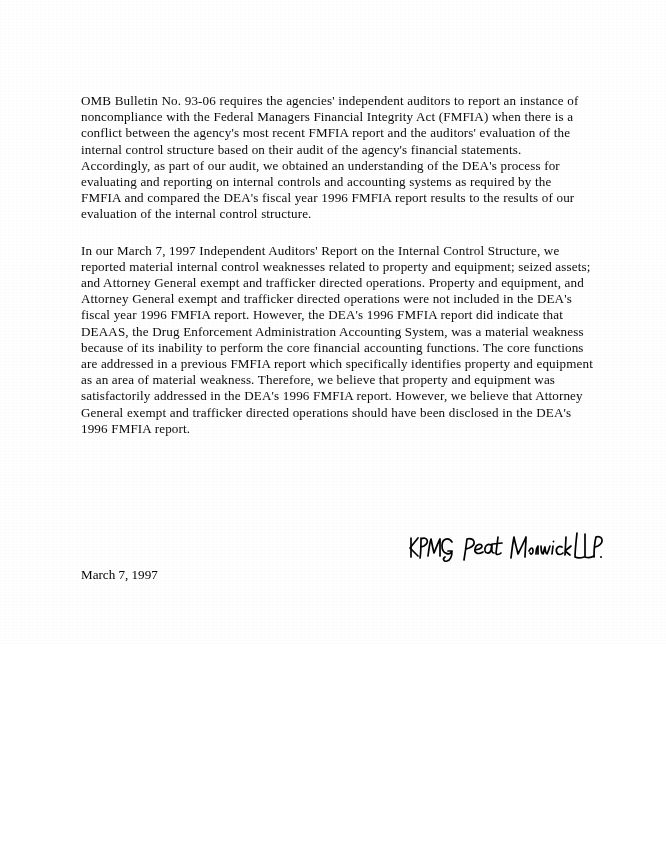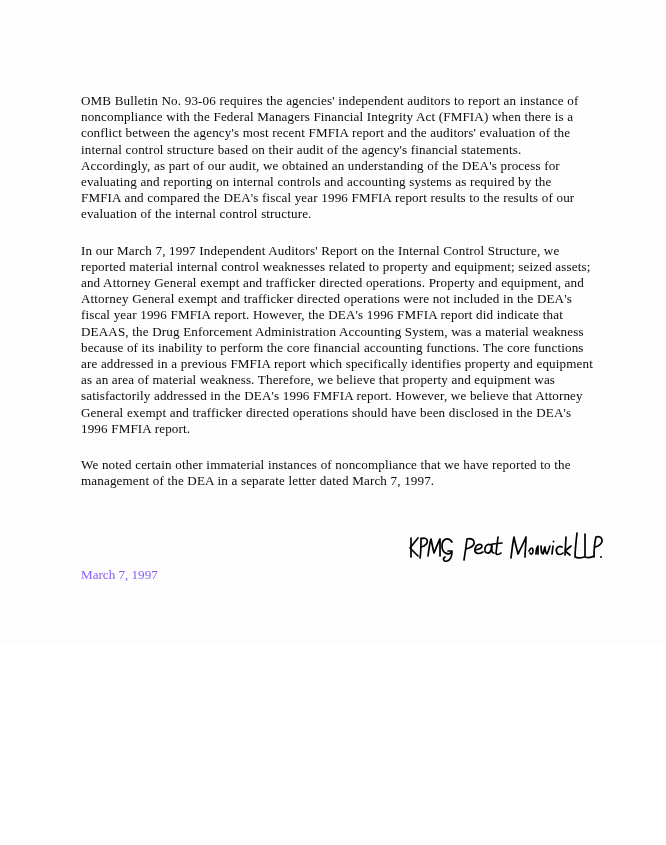--- a/index.html
+++ b/index.html
@@ -51,21 +51,21 @@
     display: block;
     width: 200px;
     height: 48px;
   }
   .date-line {
     position: absolute;
     left: 81px;
     top: 567px;
     font-size: 13.1px;
     line-height: 16.2px;
-    color: #8b5cf6;
+    color: #000000;
   }
   
   .grain {
     position: absolute;
     inset: 0;
     pointer-events: none;
     opacity: 0.035;
     background-image:
       repeating-linear-gradient(0deg, rgba(0,0,0,0.6) 0px, rgba(0,0,0,0) 1px, rgba(0,0,0,0) 3px),
       repeating-linear-gradient(90deg, rgba(0,0,0,0.45) 0px, rgba(0,0,0,0) 1px, rgba(0,0,0,0) 4px);
@@ -75,21 +75,20 @@
 <body>
 
 <div class="page">
 
   <div class="scan-body">
 
     <p class="para">OMB Bulletin No. 93-06 requires the agencies' independent auditors to report an instance of noncompliance with the Federal Managers Financial Integrity Act (FMFIA) when there is a conflict between the agency's most recent FMFIA report and the auditors' evaluation of the internal control structure based on their audit of the agency's financial statements.  Accordingly, as part of our audit, we obtained an understanding of the DEA's process for evaluating and reporting on internal controls and accounting systems as required by the FMFIA and compared the DEA's fiscal year 1996 FMFIA report results to the results of our evaluation of the internal control structure.</p>
 
     <p class="para">In our March 7, 1997 Independent Auditors' Report on the Internal Control Structure, we reported material internal control weaknesses related to property and equipment; seized assets; and Attorney General exempt and trafficker directed operations.  Property and equipment, and Attorney General exempt and trafficker directed operations were not included in the DEA's fiscal year 1996 FMFIA report.  However, the DEA's 1996 FMFIA report did indicate that DEAAS, the Drug Enforcement Administration Accounting System, was a material weakness because of its inability to perform the core financial accounting functions.  The core functions are addressed in a previous FMFIA report which specifically identifies property and equipment as an area of material weakness.  Therefore, we believe that property and equipment was satisfactorily addressed in the DEA's 1996 FMFIA report.  However, we believe that Attorney General exempt and trafficker directed operations should have been disclosed in the DEA's 1996 FMFIA report.</p>
 
-    <p class="para">We noted certain other immaterial instances of noncompliance that we have reported to the management of the DEA in a separate letter dated March 7, 1997.</p>
 
 
   </div>
 
   <div class="signature-block" title="KPMG Peat Marwick LLP">
     <svg viewBox="0 0 200 48" xmlns="http://www.w3.org/2000/svg">
       <g fill="none" stroke="#000000" stroke-width="1.7" stroke-linecap="round" stroke-linejoin="round">
 
         <path d="M6,14 L6,33"></path>
         <path d="M13,14 L5,24 L13,32"></path>

